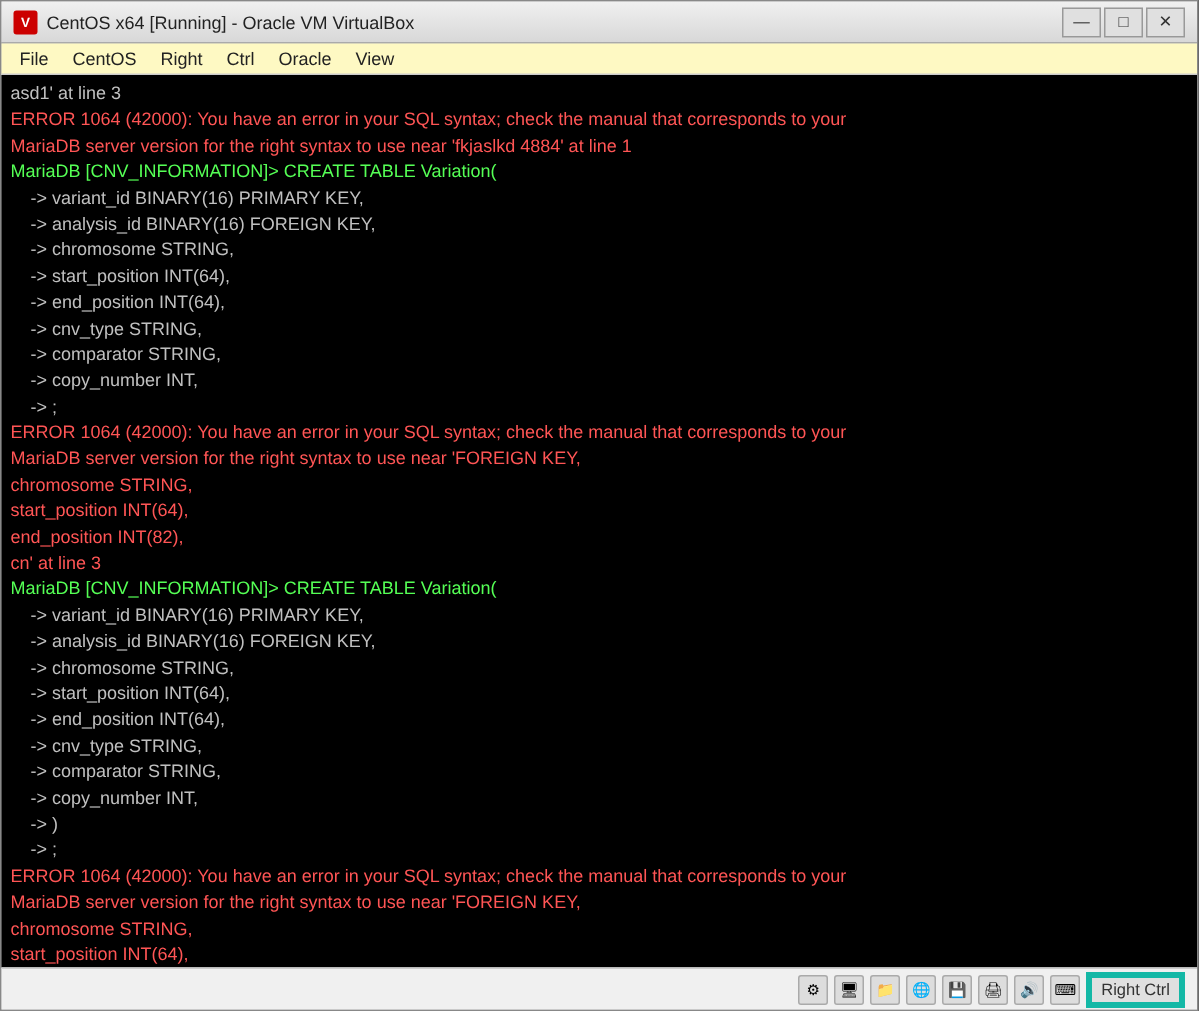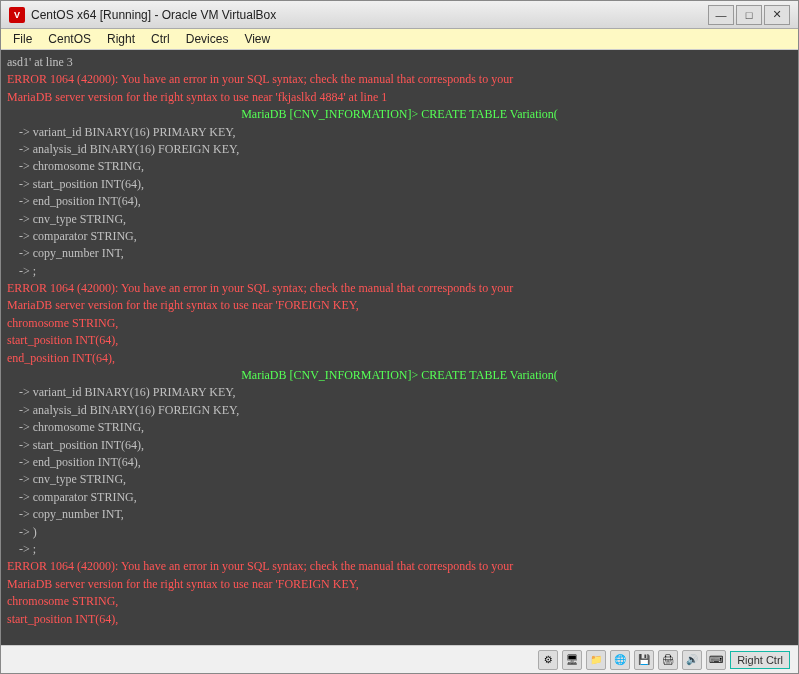--- a/index.html
+++ b/index.html
@@ -83,36 +83,36 @@
     .menu-item {
       padding: 2px 8px;
       font-size: 12px;
       color: #222;
       cursor: pointer;
     }
 
     
     .terminal {
       flex: 1;
-      background: #404040;
+      background: #000000;
       color: #c0c0c0;
-      font-family: Liberation Serif, serif;
+      font-family: Liberation Sans, sans-serif;
       font-size: 12px;
       line-height: 1.45;
       padding: 4px 6px;
       overflow: hidden;
     }
 
     .terminal .line {
       white-space: pre;
       display: block;
     }
 
     .red { color: #ff5555; }
-    .green { color: #55ff55; text-align: center; }
+    .green { color: #55ff55; }
     .normal { color: #c0c0c0; }
 
     
     .status-bar {
       background: #f0f0f0;
       height: 28px;
       display: flex;
       align-items: center;
       justify-content: flex-end;
       padding: 0 8px;
@@ -132,21 +132,21 @@
       justify-content: center;
       font-size: 10px;
       cursor: pointer;
     }
 
     .status-right-ctrl {
       font-size: 11px;
       color: #333;
       padding: 2px 6px;
       background: #e0e0e0;
-      border: 1px solid #14b8a6;
+      border: 4px solid #14b8a6;
     }
   </style>
 </head>
 <body>
 
 <div class="window">
 
   <div class="title-bar">
     <div class="title-bar-icon">
       <span>V</span>
@@ -157,21 +157,21 @@
       <button class="title-btn">□</button>
       <button class="title-btn close">✕</button>
     </div>
   </div>
 
   <div class="menu-bar">
     <span class="menu-item">File</span>
     <span class="menu-item">CentOS</span>
     <span class="menu-item">Right</span>
     <span class="menu-item">Ctrl</span>
-    <span class="menu-item">Devices</span>
+    <span class="menu-item">Oracle</span>
     <span class="menu-item">View</span>
   </div>
 
   <div class="terminal" id="terminal-body">
   <span class="line normal">asd1' at line 3</span>
       <span class="line red">ERROR 1064 (42000): You have an error in your SQL syntax; check the manual that corresponds to your</span>
       <span class="line red">MariaDB server version for the right syntax to use near 'fkjaslkd 4884' at line 1</span>
       <span class="line green">MariaDB [CNV_INFORMATION]&gt; CREATE TABLE Variation(</span>
       <span class="line normal">    -&gt; variant_id BINARY(16) PRIMARY KEY,</span>
       <span class="line normal">    -&gt; analysis_id BINARY(16) FOREIGN KEY,</span>
@@ -179,21 +179,22 @@
       <span class="line normal">    -&gt; start_position INT(64),</span>
       <span class="line normal">    -&gt; end_position INT(64),</span>
       <span class="line normal">    -&gt; cnv_type STRING,</span>
       <span class="line normal">    -&gt; comparator STRING,</span>
       <span class="line normal">    -&gt; copy_number INT,</span>
       <span class="line normal">    -&gt; ;</span>
       <span class="line red">ERROR 1064 (42000): You have an error in your SQL syntax; check the manual that corresponds to your</span>
       <span class="line red">MariaDB server version for the right syntax to use near 'FOREIGN KEY,</span>
       <span class="line red">chromosome STRING,</span>
       <span class="line red">start_position INT(64),</span>
-      <span class="line red">end_position INT(64),</span>
+      <span class="line red">end_position INT(82),</span>
+      <span class="line red">cn' at line 3</span>
       <span class="line green">MariaDB [CNV_INFORMATION]&gt; CREATE TABLE Variation(</span>
       <span class="line normal">    -&gt; variant_id BINARY(16) PRIMARY KEY,</span>
       <span class="line normal">    -&gt; analysis_id BINARY(16) FOREIGN KEY,</span>
       <span class="line normal">    -&gt; chromosome STRING,</span>
       <span class="line normal">    -&gt; start_position INT(64),</span>
       <span class="line normal">    -&gt; end_position INT(64),</span>
       <span class="line normal">    -&gt; cnv_type STRING,</span>
       <span class="line normal">    -&gt; comparator STRING,</span>
       <span class="line normal">    -&gt; copy_number INT,</span>
       <span class="line normal">    -&gt; )</span>

